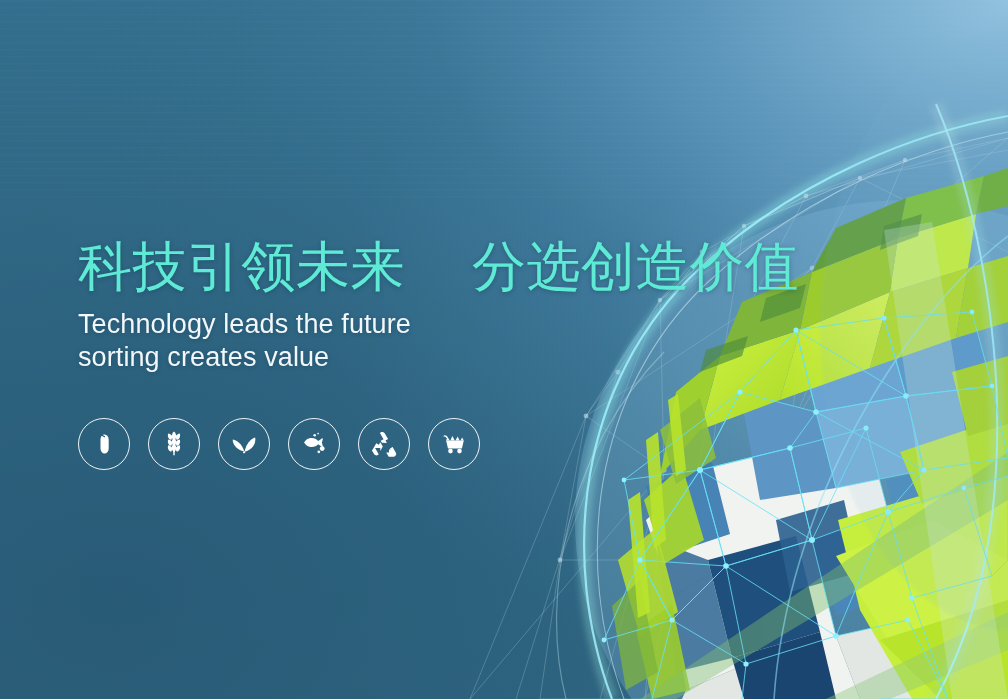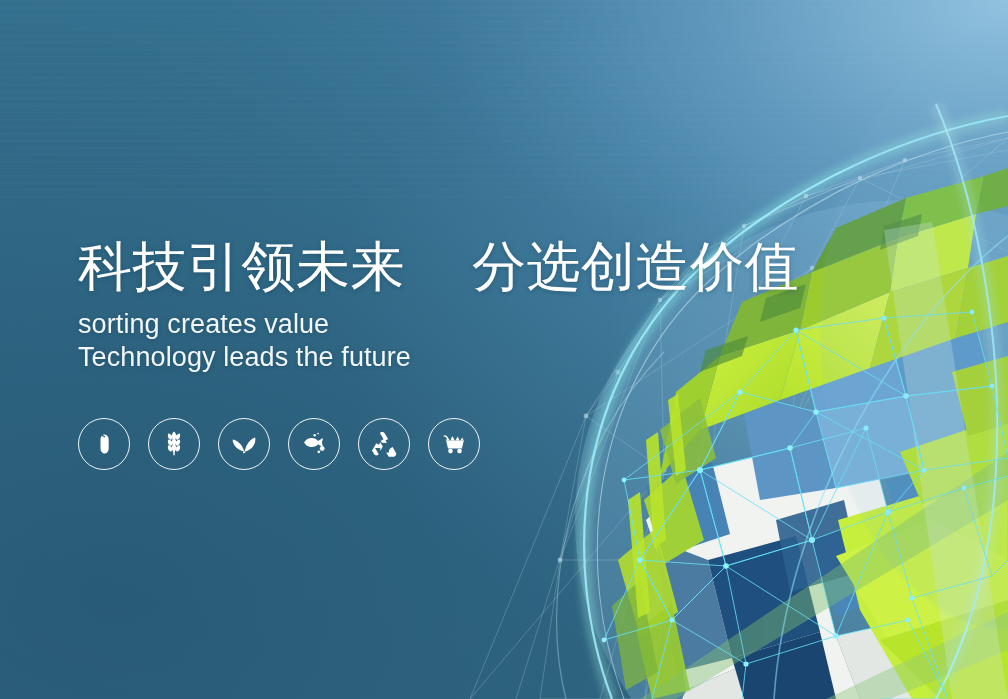--- a/index.html
+++ b/index.html
@@ -31,21 +31,21 @@
     background:repeating-linear-gradient(180deg, rgba(255,255,255,.030) 0px, rgba(255,255,255,.030) 1px, rgba(255,255,255,0) 2px, rgba(255,255,255,0) 7px);
     opacity:.55;pointer-events:none;
   }
 
   .artwork{position:absolute;inset:0;}
   .artwork svg{display:block;width:1008px;height:699px;}
 
   
   .copy{position:absolute;left:78px;top:236px;width:700px;}
   .headline{
-    font-size:54px;line-height:1.12;color:#ffffff;
+    font-size:54px;line-height:1.12;color:#5eead4;
     font-weight:400;letter-spacing:.5px;
     white-space:nowrap;
     text-shadow:0 1px 5px rgba(10,45,70,.35);
   }
   .headline .gap{display:inline-block;width:36px;}
   .sub{
     margin-top:12px;
     font-size:27px;line-height:1.22;color:#f2f7fa;
     font-weight:400;letter-spacing:.1px;
     text-shadow:0 1px 4px rgba(10,45,70,.30);
@@ -326,22 +326,22 @@
   </svg>
   </div>
 
   <div class="copy">
     <div class="headline">
       <span>科技引领未来</span>
       <span class="gap"></span>
       <span>分选创造价值</span>
     </div>
     <div class="sub">
+      <span>Technology leads the future</span>
       <span>sorting creates value</span>
-      <span>Technology leads the future</span>
     </div>
   </div>
 
   <div class="icons">
 
     <div class="ico">
       <span>
         <svg width="26" height="26" viewBox="0 0 26 26">
           <path d="M13.6 3.6c2.3 0 4.1 2.1 4.1 5.1v8.9c0 2.9-1.8 5-4.1 5s-4.1-2.1-4.1-5V8.7c0-1.6.5-3 1.4-3.9l2.3 1.5c.3.2.7.1.9-.2.2-.3.1-.7-.2-.9l-2-1.3c.5-.2 1.1-.3 1.7-.3z"></path>
         </svg>

